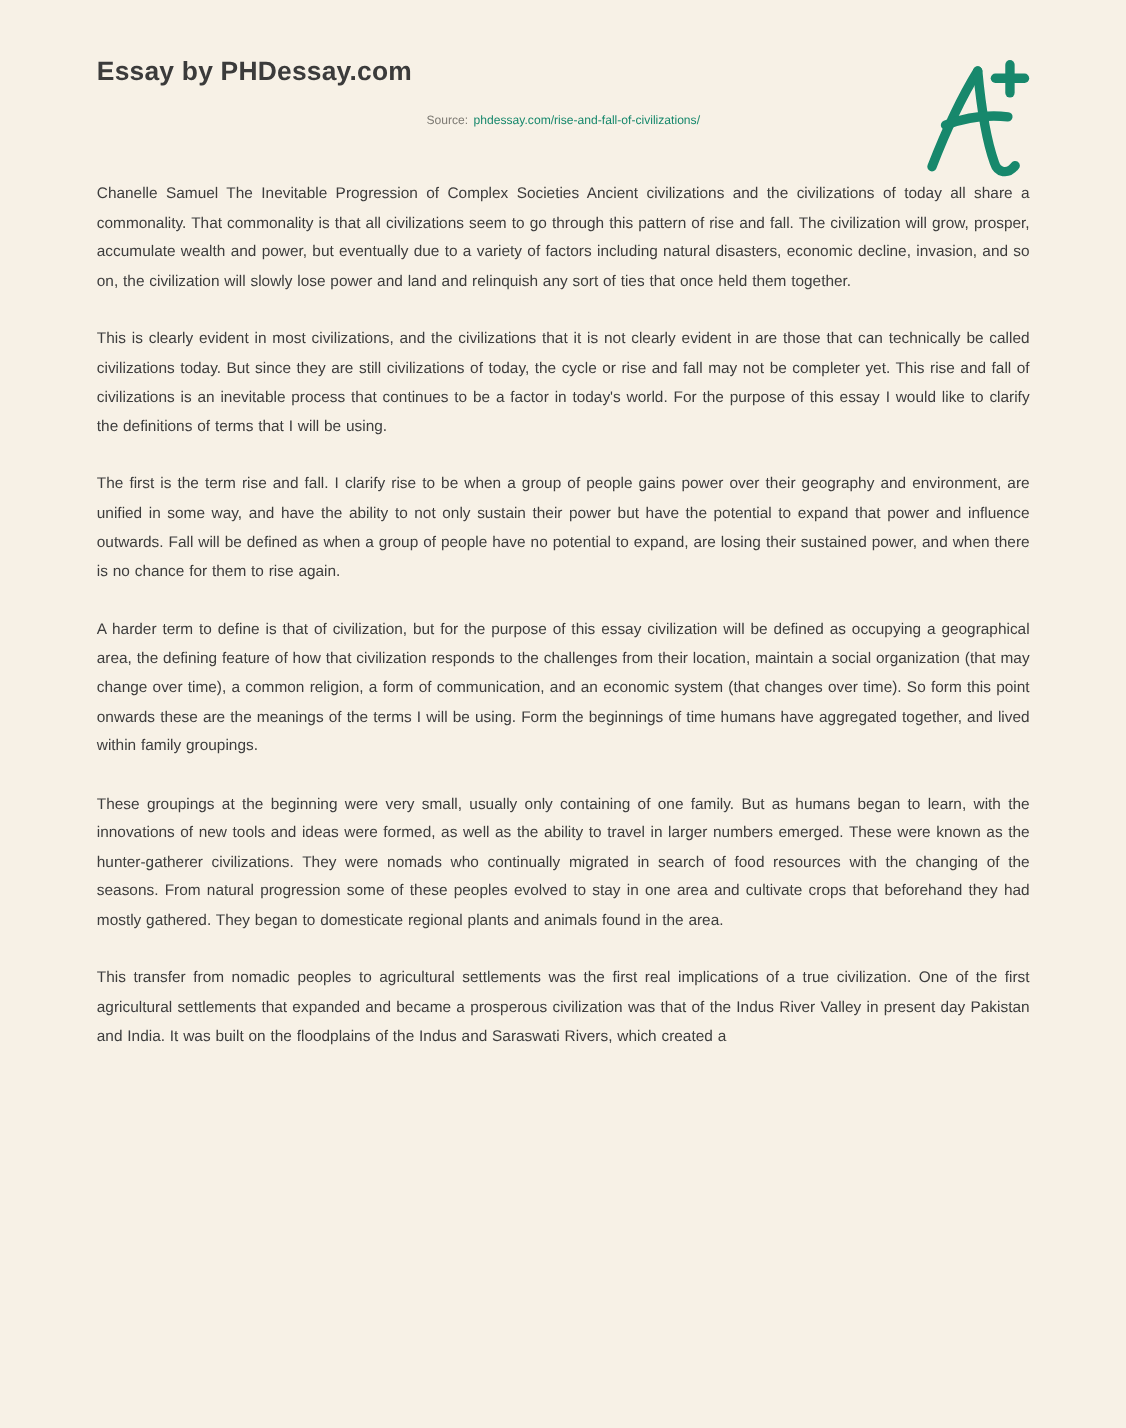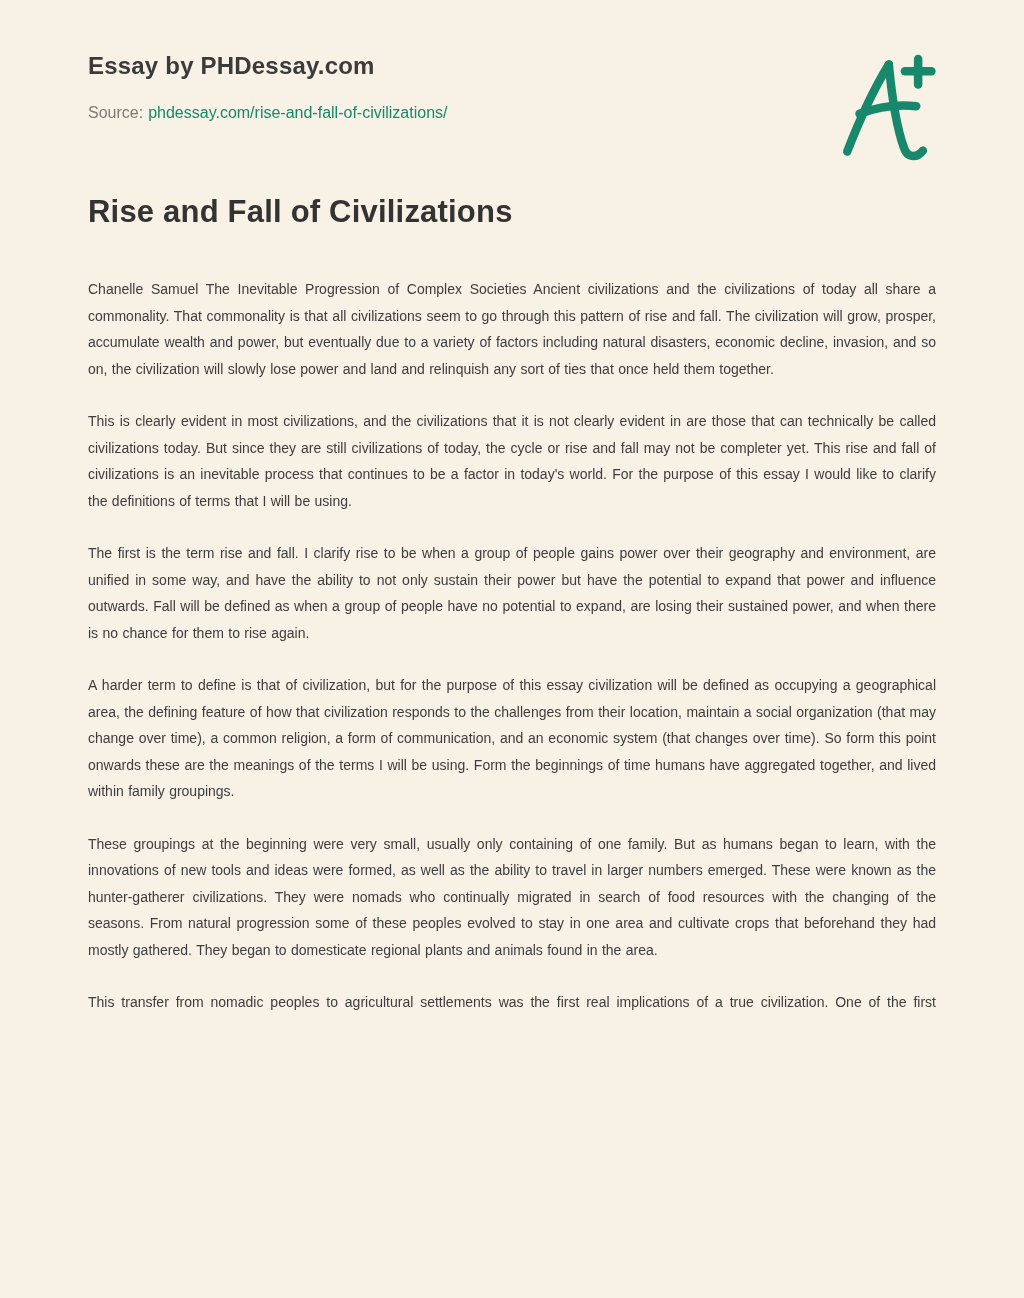--- a/index.html
+++ b/index.html
@@ -27,22 +27,23 @@
     overflow: hidden;
   }
   .byline {
     font-size: 24px;
     font-weight: 700;
     color: #3b3b3b;
     letter-spacing: 0.2px;
   }
   .source-line {
     margin-top: 24px;
-    font-size: 16px;
+    font-size: 11px;
     color: var(--muted);
+    text-align: center;
   }
   .source-label { margin-right: 5px; }
   .source-link {
     color: var(--accent);
     text-decoration: none;
     cursor: pointer;
   }
   .logo {
     position: absolute;
     top: 50px;
@@ -87,21 +88,20 @@
           <path d="M14 106 C 28 70, 45 35, 58 14"></path>
           <path d="M58 14 C 61 46, 66 80, 74 102 C 77 112, 87 114, 94 105"></path>
           <path d="M27 66 C 48 58, 68 56, 87 58"></path>
           <path d="M89 8 L89 35"></path>
           <path d="M75 21 L103 21"></path>
         </svg>
       </span>
     </div>
   </div>
 
-  <h1 class="title">Rise and Fall of Civilizations</h1>
 
   <div class="essay-body" id="essay-body">
       <p>Chanelle Samuel The Inevitable Progression of Complex Societies Ancient civilizations and the civilizations of today all share a commonality. That commonality is that all civilizations seem to go through this pattern of rise and fall. The civilization will grow, prosper, accumulate wealth and power, but eventually due to a variety of factors including natural disasters, economic decline, invasion, and so on, the civilization will slowly lose power and land and relinquish any sort of ties that once held them together.</p>
       <p>This is clearly evident in most civilizations, and the civilizations that it is not clearly evident in are those that can technically be called civilizations today. But since they are still civilizations of today, the cycle or rise and fall may not be completer yet. This rise and fall of civilizations is an inevitable process that continues to be a factor in today's world. For the purpose of this essay I would like to clarify the definitions of terms that I will be using.</p>
       <p>The first is the term rise and fall. I clarify rise to be when a group of people gains power over their geography and environment, are unified in some way, and have the ability to not only sustain their power but have the potential to expand that power and influence outwards. Fall will be defined as when a group of people have no potential to expand, are losing their sustained power, and when there is no chance for them to rise again.</p>
       <p>A harder term to define is that of civilization, but for the purpose of this essay civilization will be defined as occupying a geographical area, the defining feature of how that civilization responds to the challenges from their location, maintain a social organization (that may change over time), a common religion, a form of communication, and an economic system (that changes over time). So form this point onwards these are the meanings of the terms I will be using. Form the beginnings of time humans have aggregated together, and lived within family groupings.</p>
       <p>These groupings at the beginning were very small, usually only containing of one family. But as humans began to learn, with the innovations of new tools and ideas were formed, as well as the ability to travel in larger numbers emerged. These were known as the hunter-gatherer civilizations. They were nomads who continually migrated in search of food resources with the changing of the seasons. From natural progression some of these peoples evolved to stay in one area and cultivate crops that beforehand they had mostly gathered. They began to domesticate regional plants and animals found in the area.</p>
       <p>This transfer from nomadic peoples to agricultural settlements was the first real implications of a true civilization. One of the first agricultural settlements that expanded and became a prosperous civilization was that of the Indus River Valley in present day Pakistan and India. It was built on the floodplains of the Indus and Saraswati Rivers, which created a</p>
     </div>
 

